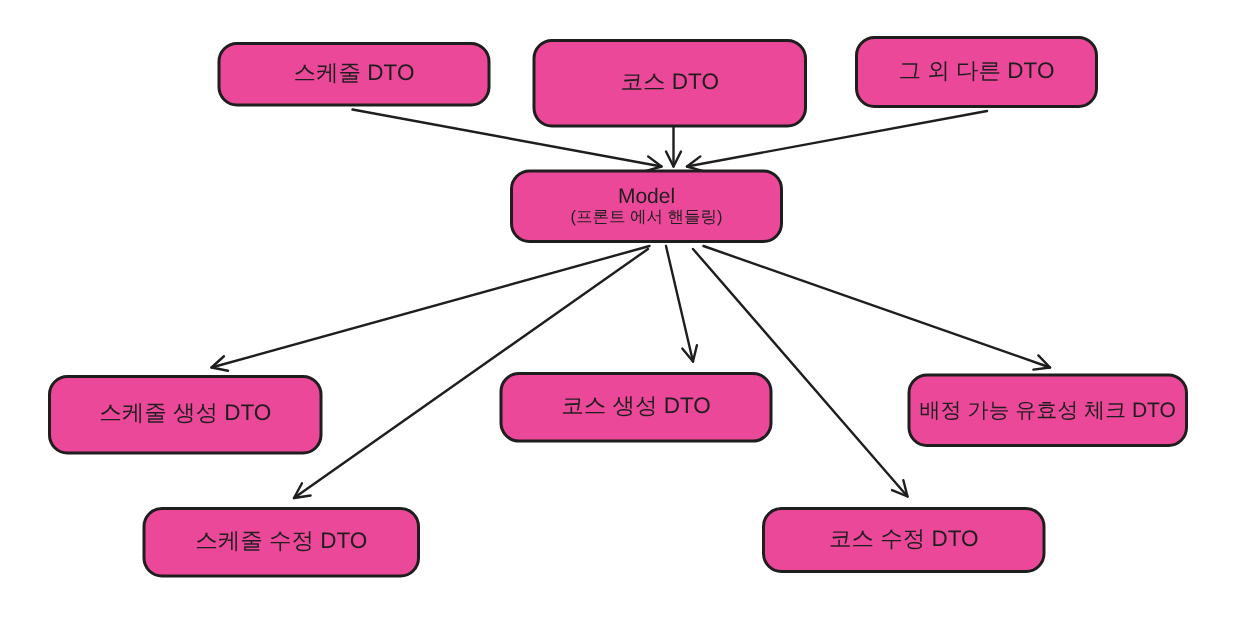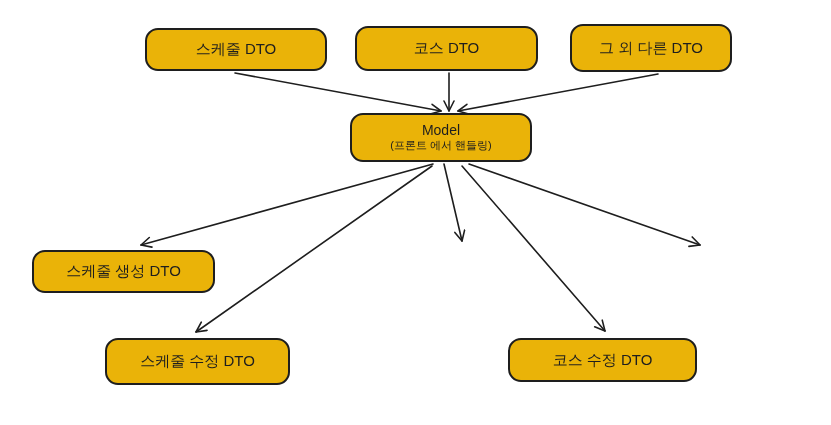--- a/index.html
+++ b/index.html
@@ -19,42 +19,42 @@
     position: absolute;
     left: 0;
     top: 0;
     pointer-events: none;
   }
   .node {
     position: absolute;
     box-sizing: border-box;
     border: 2px solid #1e1e1e;
     border-radius: 13px;
-    background: #eab308;
+    background: #ec4899;
     color: #1e1e1e;
     display: flex;
     align-items: center;
     justify-content: center;
     text-align: right;
     font-size: 15px;
     white-space: nowrap;
     line-height: 1.25;
   }
   .node .sublabel {
     font-size: 11px;
   }
   #n-schedule-dto   { left: 145px; top: 28px;  width: 182px; height: 43px; }
-  #n-course-dto     { left: 355px; top: 26px;  width: 183px; height: 45px; }
+  #n-course-dto     { left: 355px; top: 26px;  width: 183px; height: 59px; }
   #n-other-dto      { left: 570px; top: 24px;  width: 162px; height: 48px; }
-  #n-model          { left: 350px; top: 113px; width: 182px; height: 49px;
+  #n-model          { left: 340px; top: 113px; width: 182px; height: 49px;
                       flex-direction: column; font-size: 14px; }
-  #n-schedule-create{ left: 32px;  top: 250px; width: 183px; height: 43px; }
+  #n-schedule-create{ left: 32px;  top: 250px; width: 183px; height: 53px; }
   #n-course-create  { left: 333px; top: 248px; width: 182px; height: 47px; }
   #n-assign-check   { left: 605px; top: 249px; width: 187px; height: 49px; font-size: 14px; }
-  #n-schedule-update{ left: 105px; top: 338px; width: 185px; height: 47px; }
+  #n-schedule-update{ left: 95px; top: 338px; width: 185px; height: 47px; }
   #n-course-update  { left: 508px; top: 338px; width: 189px; height: 44px; }
 </style>
 </head>
 <body>
 
 <div class="canvas">
 
   <svg class="edges-layer" width="831" height="425" viewBox="0 0 831 425">
     <defs>
       <marker id="ah" markerWidth="16" markerHeight="14" refX="12" refY="6" orient="auto" markerUnits="userSpaceOnUse">
@@ -87,21 +87,27 @@
 
   <div class="node" id="n-model">
     <span>Model</span>
     <span class="sublabel">(프론트 에서 핸들링)</span>
   </div>
 
   <div class="node" id="n-schedule-create">
     <span>스케줄 생성 DTO</span>
   </div>
 
+  <div class="node" id="n-course-create">
+    <span>코스 생성 DTO</span>
+  </div>
 
+  <div class="node" id="n-assign-check">
+    <span>배정 가능 유효성 체크 DTO</span>
+  </div>
 
   <div class="node" id="n-schedule-update">
     <span>스케줄 수정 DTO</span>
   </div>
 
   <div class="node" id="n-course-update">
     <span>코스 수정 DTO</span>
   </div>
 
 </div>

